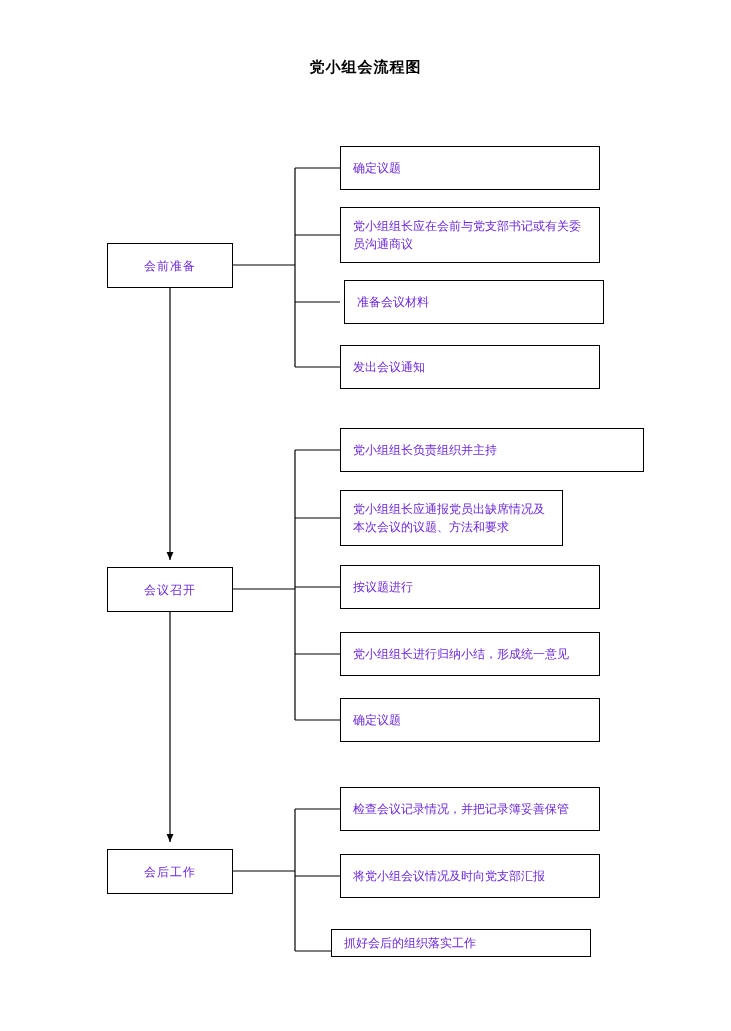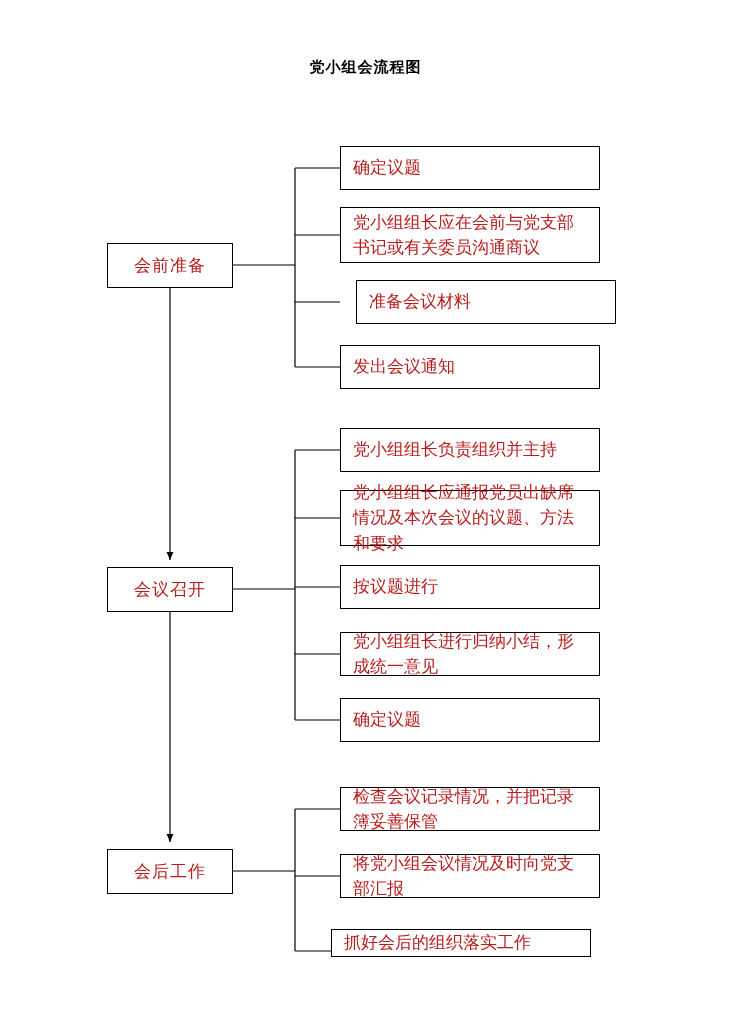--- a/index.html
+++ b/index.html
@@ -36,22 +36,22 @@
     top: 0;
     width: 731px;
     height: 1031px;
     pointer-events: none;
   }
   .node {
     position: absolute;
     box-sizing: border-box;
     border: 1px solid #000000;
     background: #ffffff;
-    color: #b91c1c;
-    font-size: 17px;
+    color: #6d28d9;
+    font-size: 12px;
     line-height: 1.5;
     display: flex;
     align-items: center;
   }
   .stage {
     justify-content: center;
     text-align: left;
     letter-spacing: 1px;
   }
   .item {
@@ -107,34 +107,34 @@
 
   <div class="node stage" style="left:107px; top:243px; width:126px; height:45px;">
     <span>会前准备</span>
   </div>
   <div class="node item" style="left:340px; top:146px; width:260px; height:44px;">
     <span class="txt">确定议题</span>
   </div>
   <div class="node item" style="left:340px; top:207px; width:260px; height:56px;">
     <span class="txt">党小组组长应在会前与党支部书记或有关委员沟通商议</span>
   </div>
-  <div class="node item" style="left:356px; top:280px; width:260px; height:44px;">
+  <div class="node item" style="left:344px; top:280px; width:260px; height:44px;">
     <span class="txt">准备会议材料</span>
   </div>
   <div class="node item" style="left:340px; top:345px; width:260px; height:44px;">
     <span class="txt">发出会议通知</span>
   </div>
 
   <div class="node stage" style="left:107px; top:567px; width:126px; height:45px;">
     <span>会议召开</span>
   </div>
-  <div class="node item" style="left:340px; top:428px; width:260px; height:44px;">
+  <div class="node item" style="left:340px; top:428px; width:304px; height:44px;">
     <span class="txt">党小组组长负责组织并主持</span>
   </div>
-  <div class="node item" style="left:340px; top:490px; width:260px; height:56px;">
+  <div class="node item" style="left:340px; top:490px; width:223px; height:56px;">
     <span class="txt">党小组组长应通报党员出缺席情况及本次会议的议题、方法和要求</span>
   </div>
   <div class="node item" style="left:340px; top:565px; width:260px; height:44px;">
     <span class="txt">按议题进行</span>
   </div>
   <div class="node item" style="left:340px; top:632px; width:260px; height:44px;padding-left:12px;">
     <span class="txt">党小组组长进行归纳小结，形成统一意见</span>
   </div>
   <div class="node item" style="left:340px; top:698px; width:260px; height:44px;">
     <span class="txt">确定议题</span>

